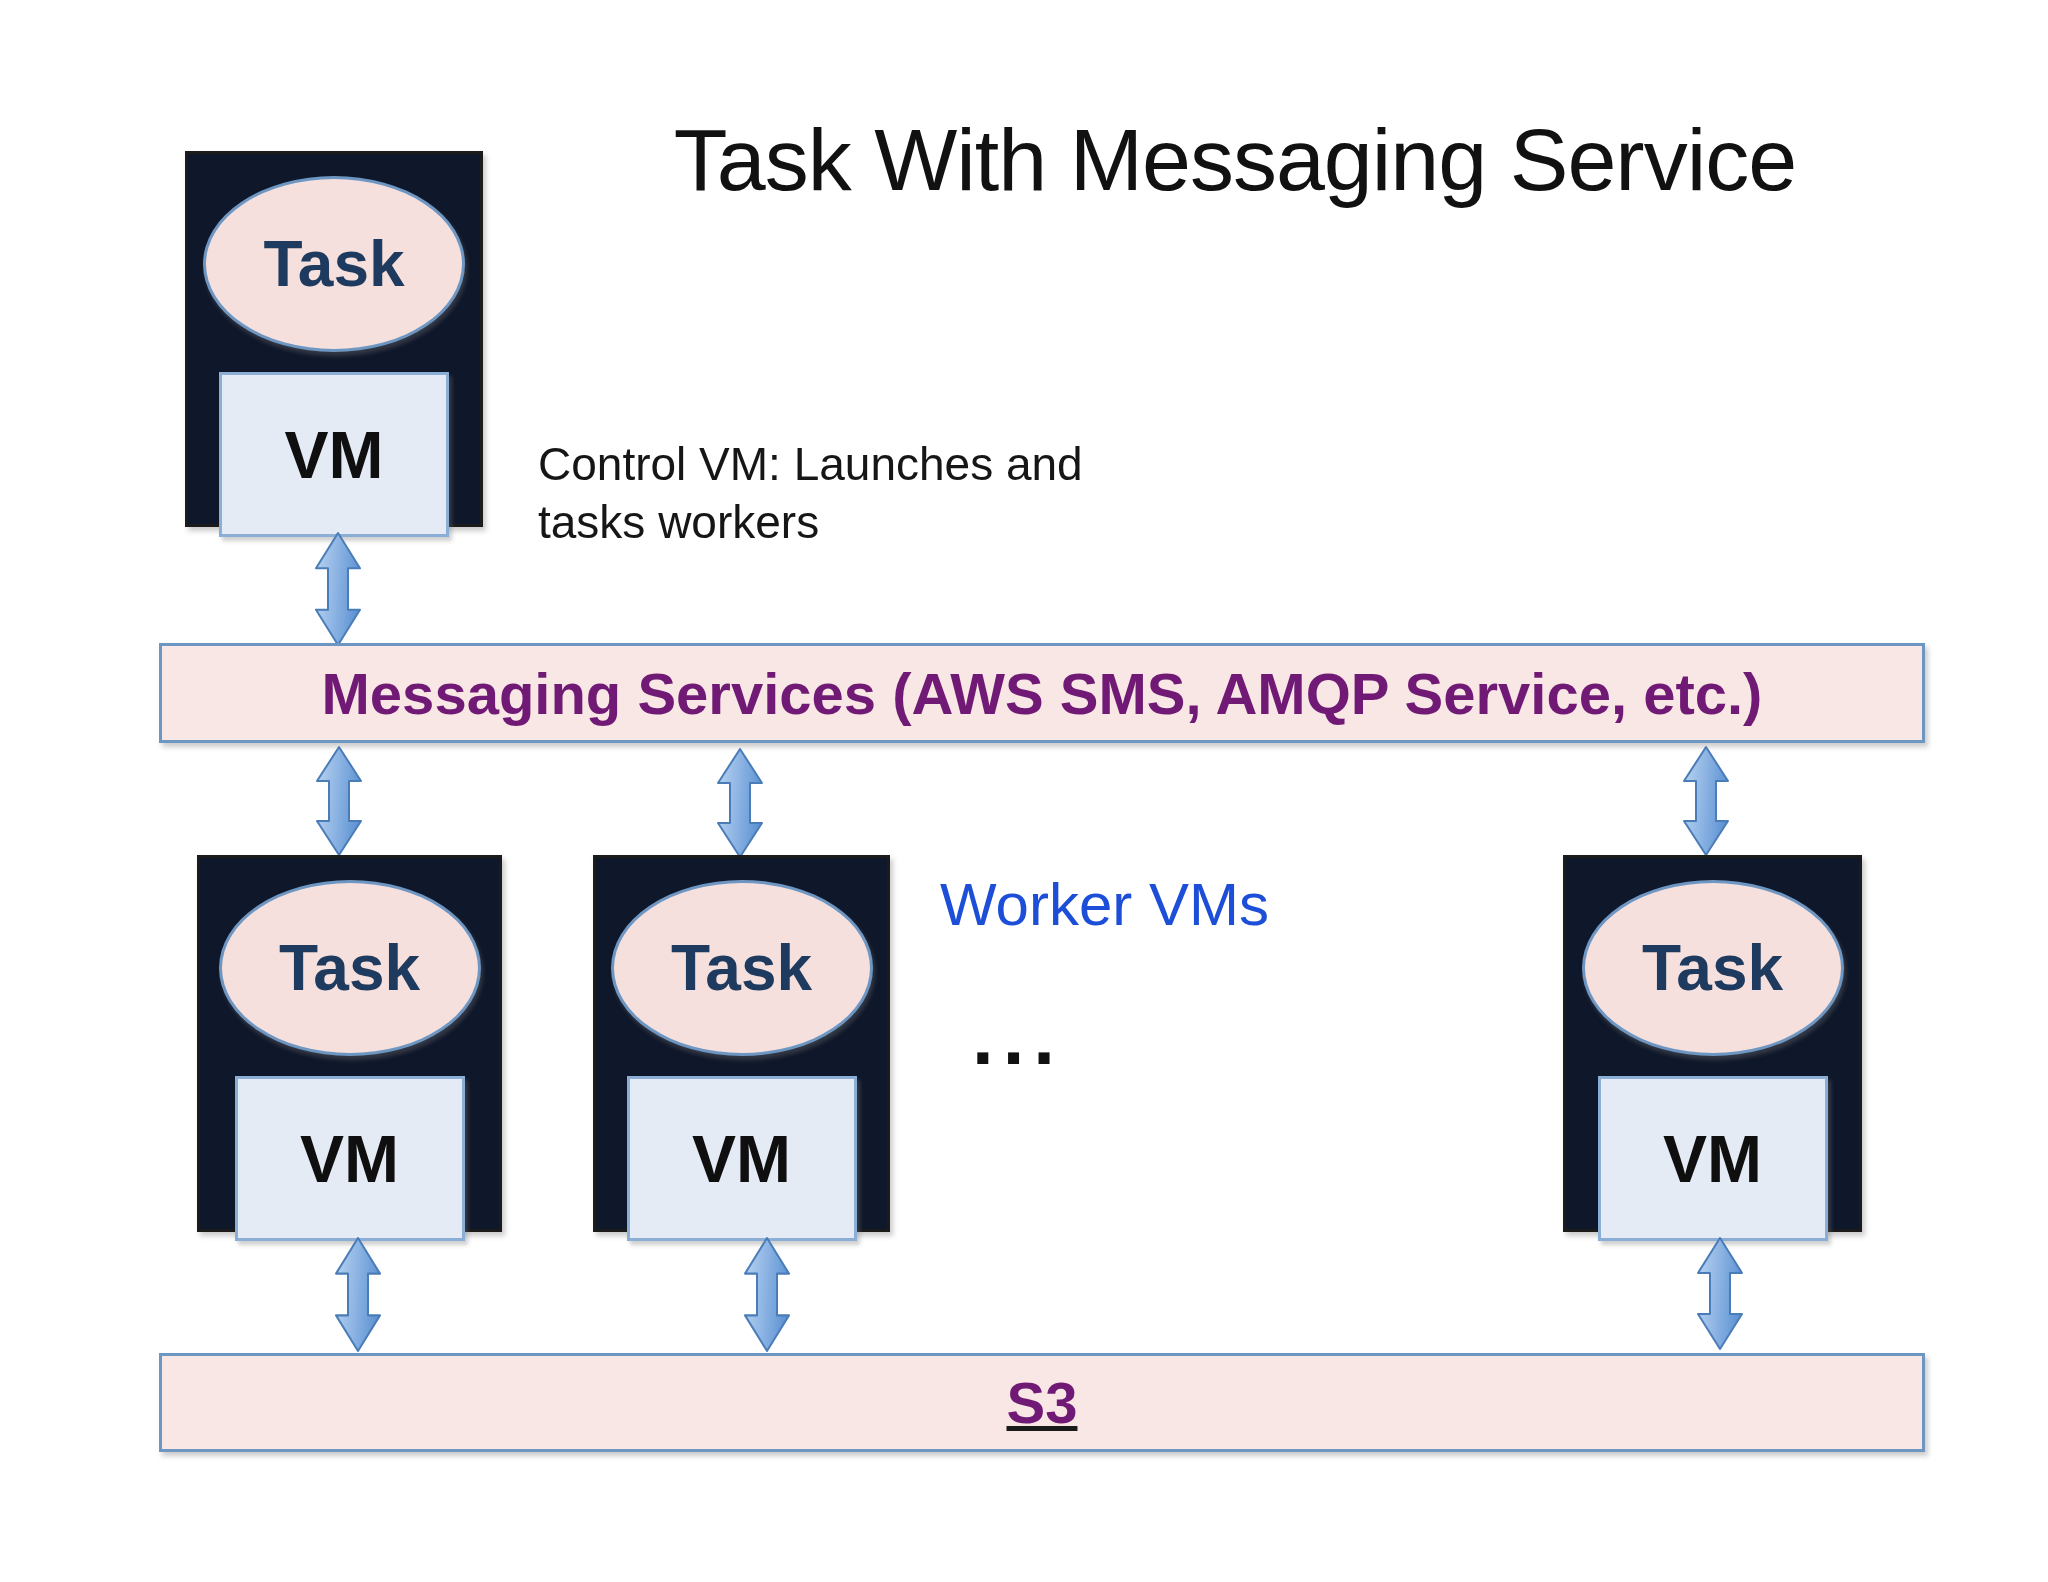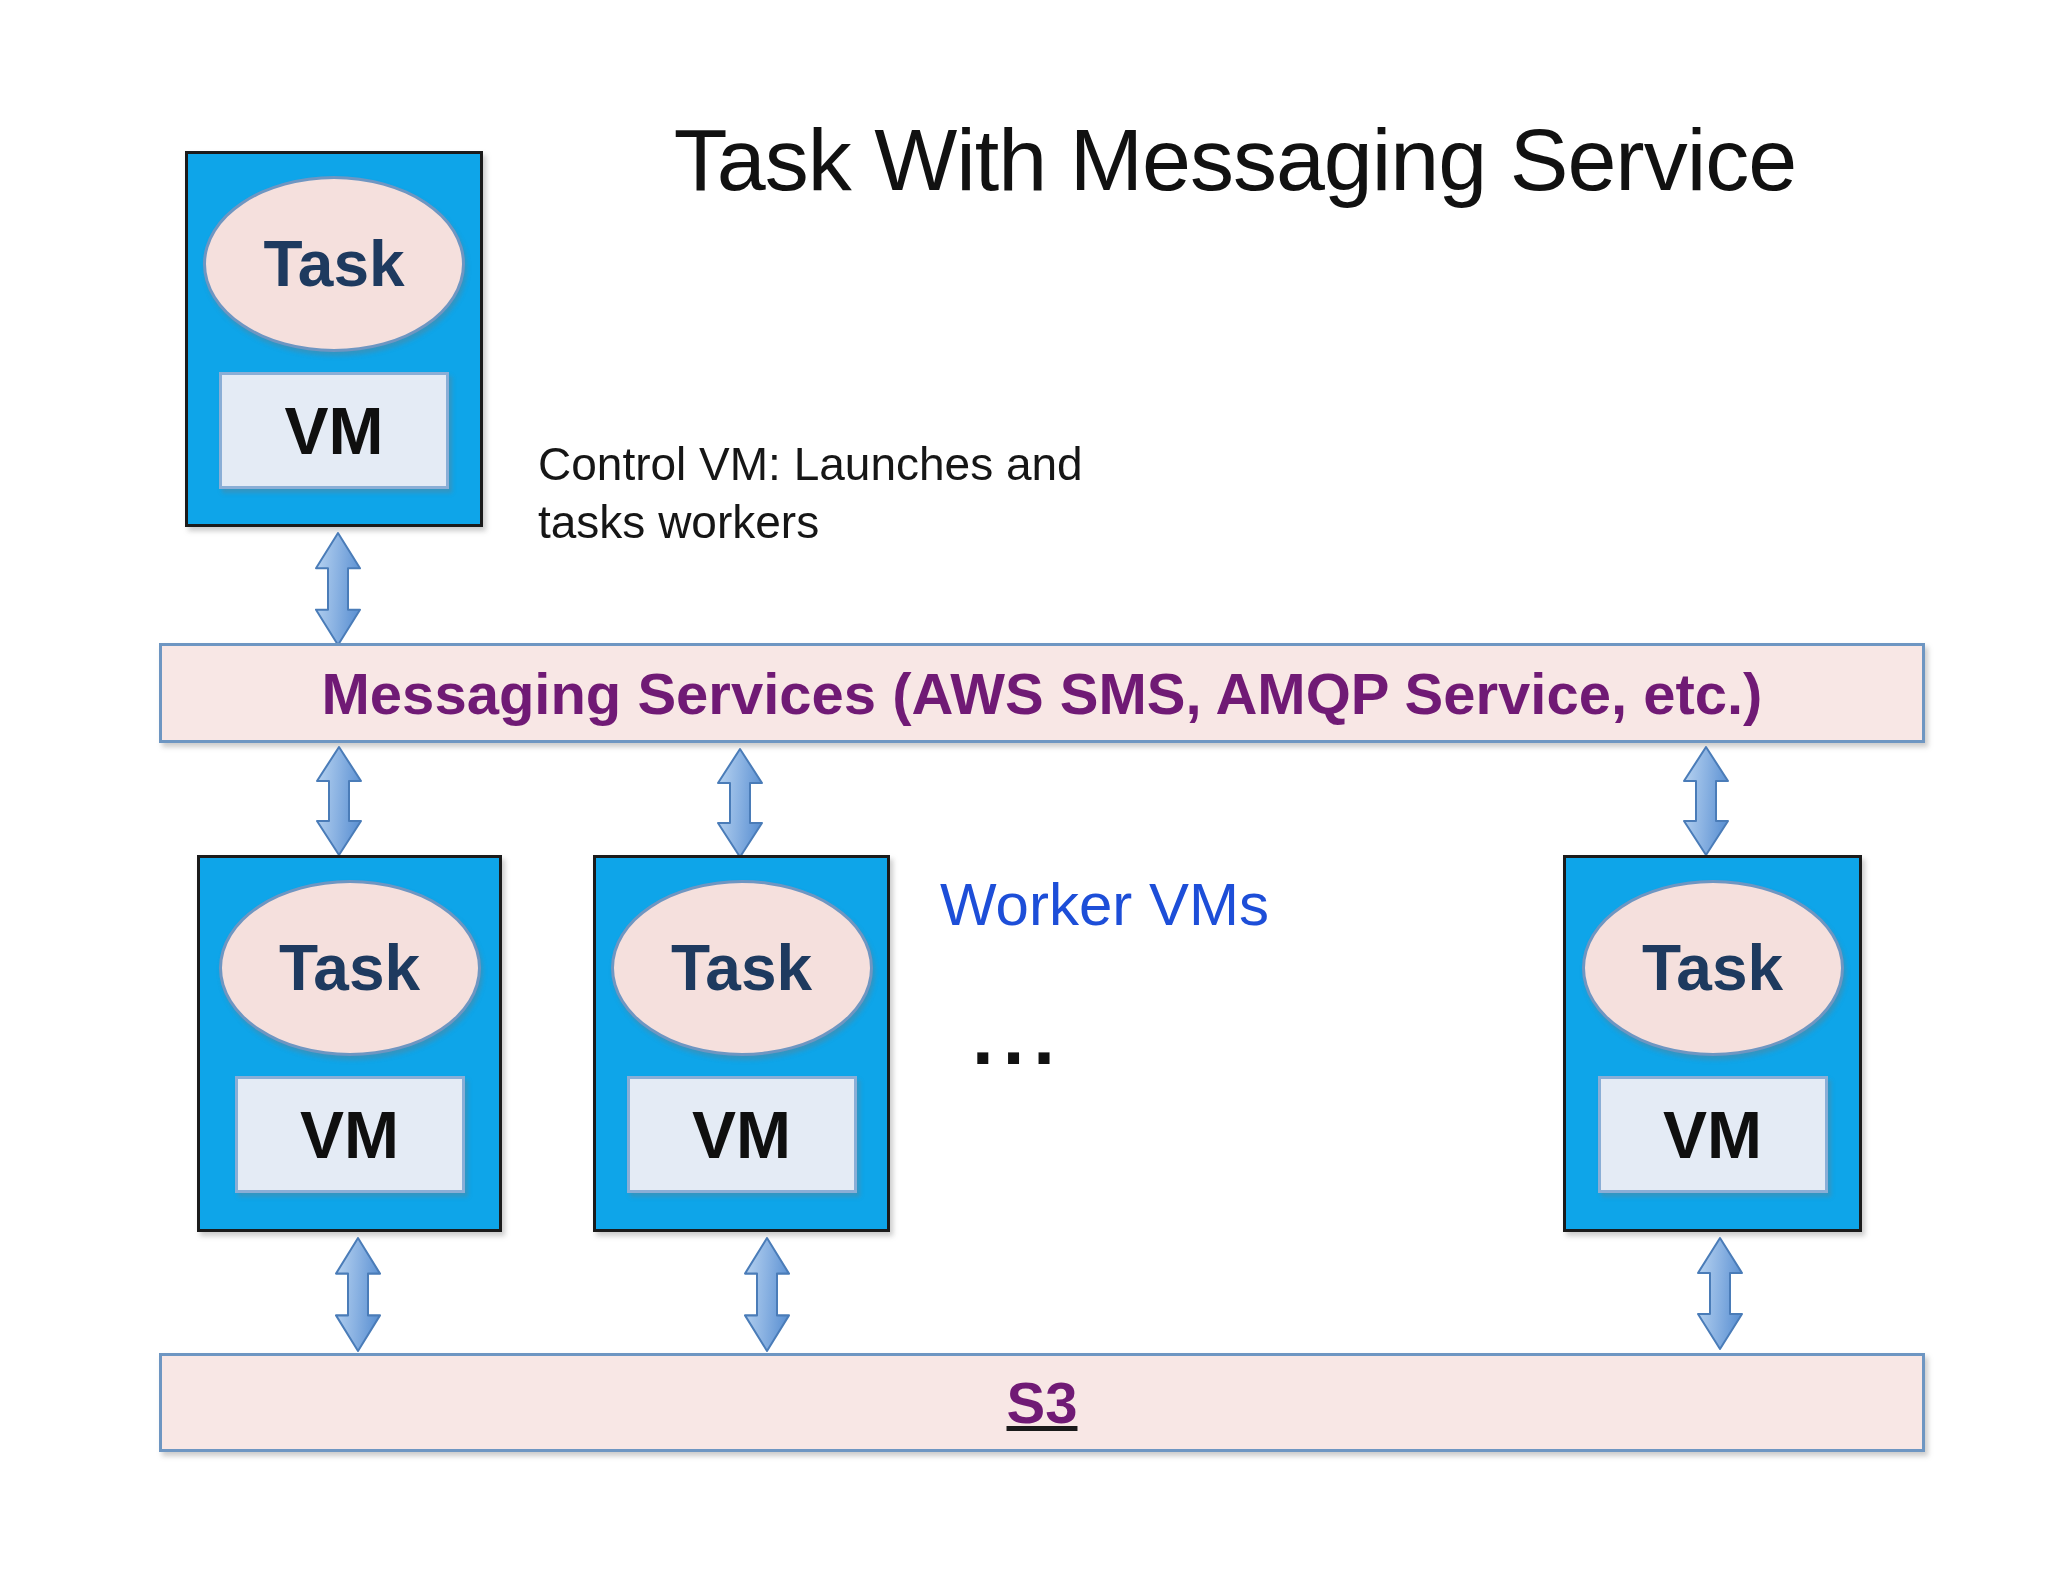--- a/index.html
+++ b/index.html
@@ -17,36 +17,36 @@
   .title{position:absolute;left:435px;top:100px;width:1600px;
          text-align:center;font-size:88px;font-weight:400;line-height:1.36;
          letter-spacing:-1px;color:#111;}
 
   .caption{position:absolute;left:538px;top:436px;font-size:46px;
            line-height:1.25;color:#161616;}
   .workers-heading{position:absolute;left:940px;top:870px;font-size:60px;color:#1d4ed8;}
   .ellipsis{position:absolute;left:972px;top:992px;font-size:78px;font-weight:700;
             letter-spacing:9px;color:#111;}
 
-  .vm-box{position:absolute;background:#0ea5e9;border:3px solid var(--box-border);
+  .vm-box{position:absolute;background:#0f172a;border:3px solid var(--box-border);
           box-shadow:3px 4px 5px rgba(110,110,110,.35);}
   .control-box{left:185px;top:151px;width:298px;height:376px;}
   .worker-box-1{left:197px;top:855px;width:305px;height:377px;}
   .worker-box-2{left:593px;top:855px;width:297px;height:377px;}
   .worker-box-3{left:1563px;top:855px;width:299px;height:377px;}
 
   .task-ellipse{position:absolute;left:50%;transform:translateX(-50%);top:22px;
                 width:262px;height:176px;border-radius:50%;
                 background:var(--ellipse-fill);border:3px solid var(--ellipse-border);
                 display:flex;align-items:center;justify-content:center;
                 box-shadow:2px 4px 4px rgba(120,120,120,.35);}
   .task-ellipse span{font-size:64px;font-weight:700;color:var(--task-text);}
 
   .vm-rect{position:absolute;left:50%;transform:translateX(-50%);top:218px;
-           width:230px;height:117px;background:var(--vm-fill);
+           width:230px;height:165px;background:var(--vm-fill);
            border:3px solid var(--vm-border);
            display:flex;align-items:center;justify-content:center;
            box-shadow:3px 4px 4px rgba(120,120,120,.35);}
   .vm-rect span{font-size:66px;font-weight:700;color:#0f0f0f;}
 
   .bar{position:absolute;left:159px;width:1766px;background:var(--bar-fill);
        border:3px solid var(--bar-border);display:flex;align-items:center;
        justify-content:center;box-shadow:3px 4px 5px rgba(110,110,110,.35);}
   .messaging-bar{top:643px;height:100px;}
   .s3-bar{top:1353px;height:99px;text-decoration:underline;}

